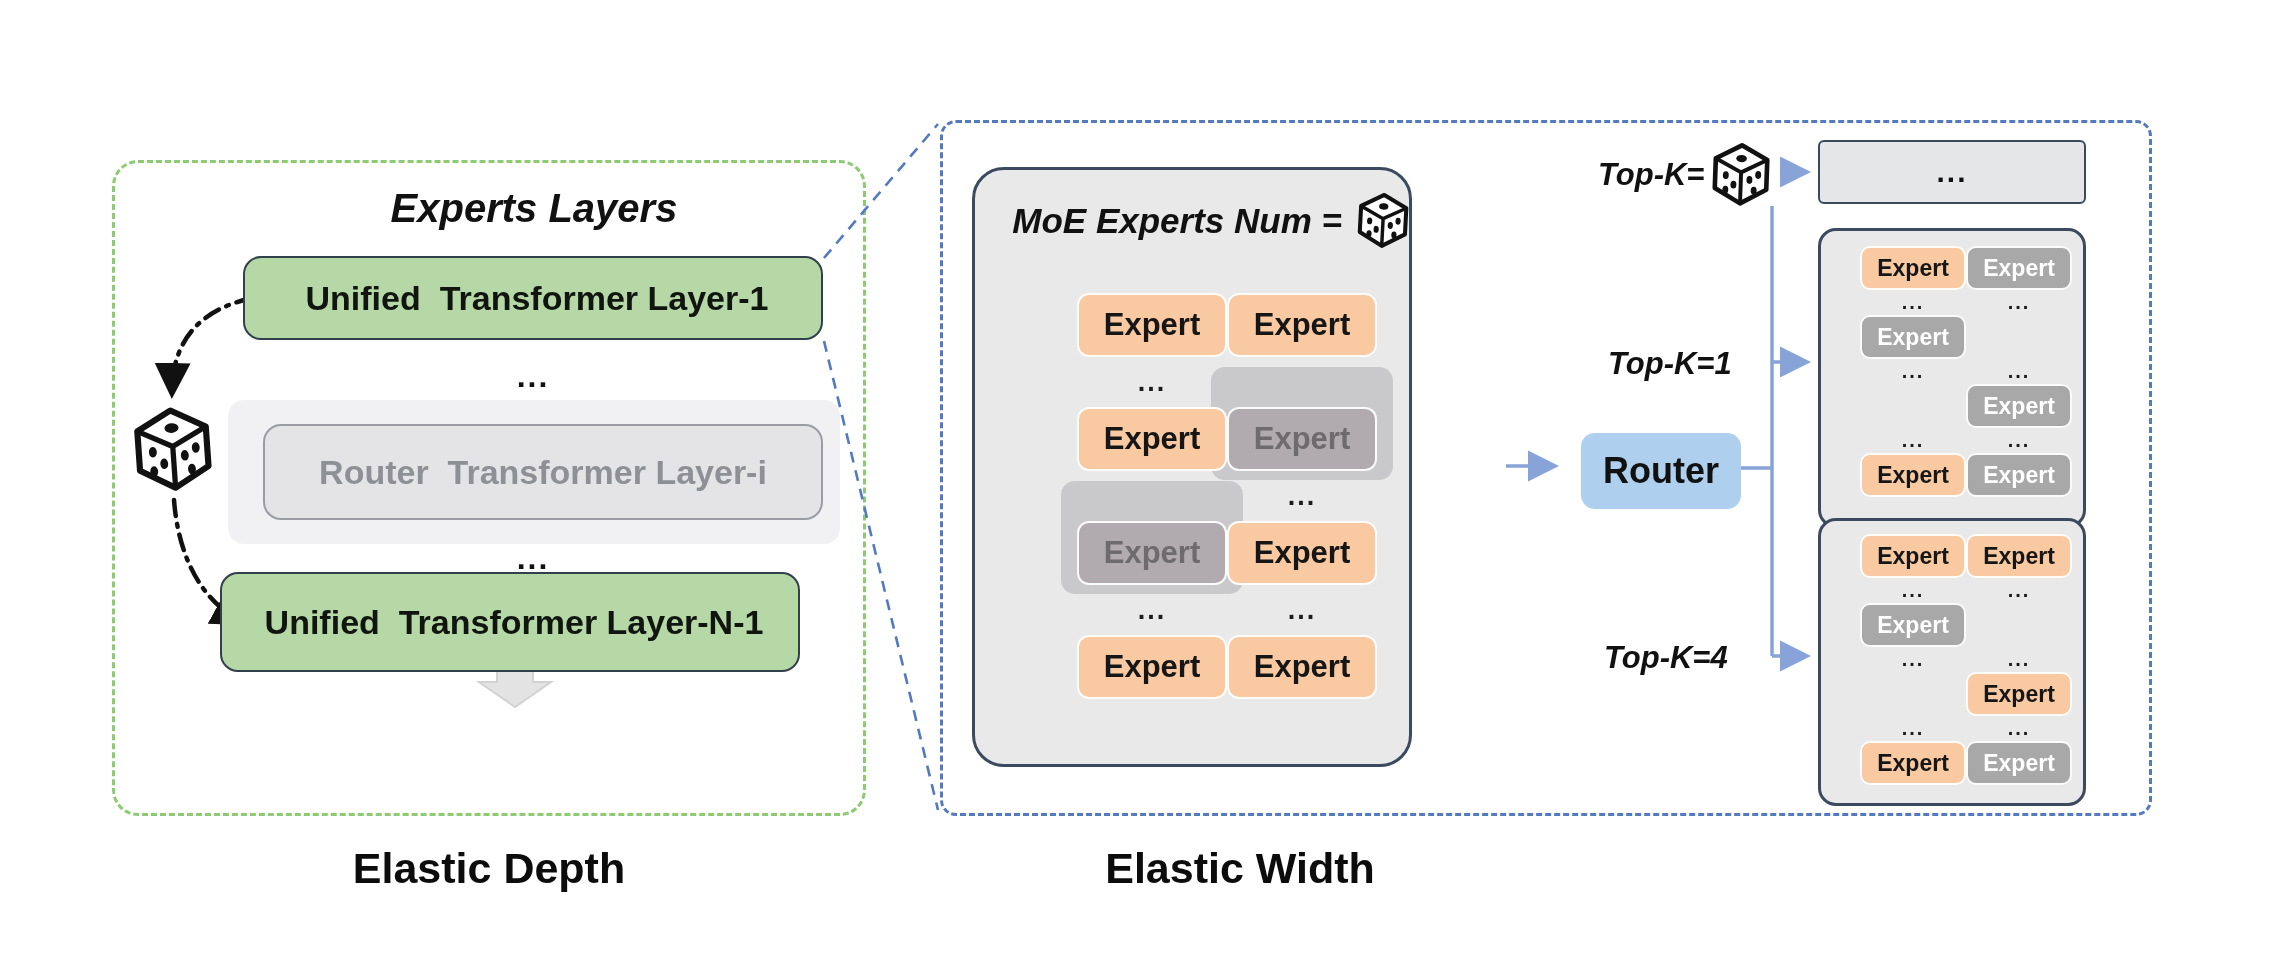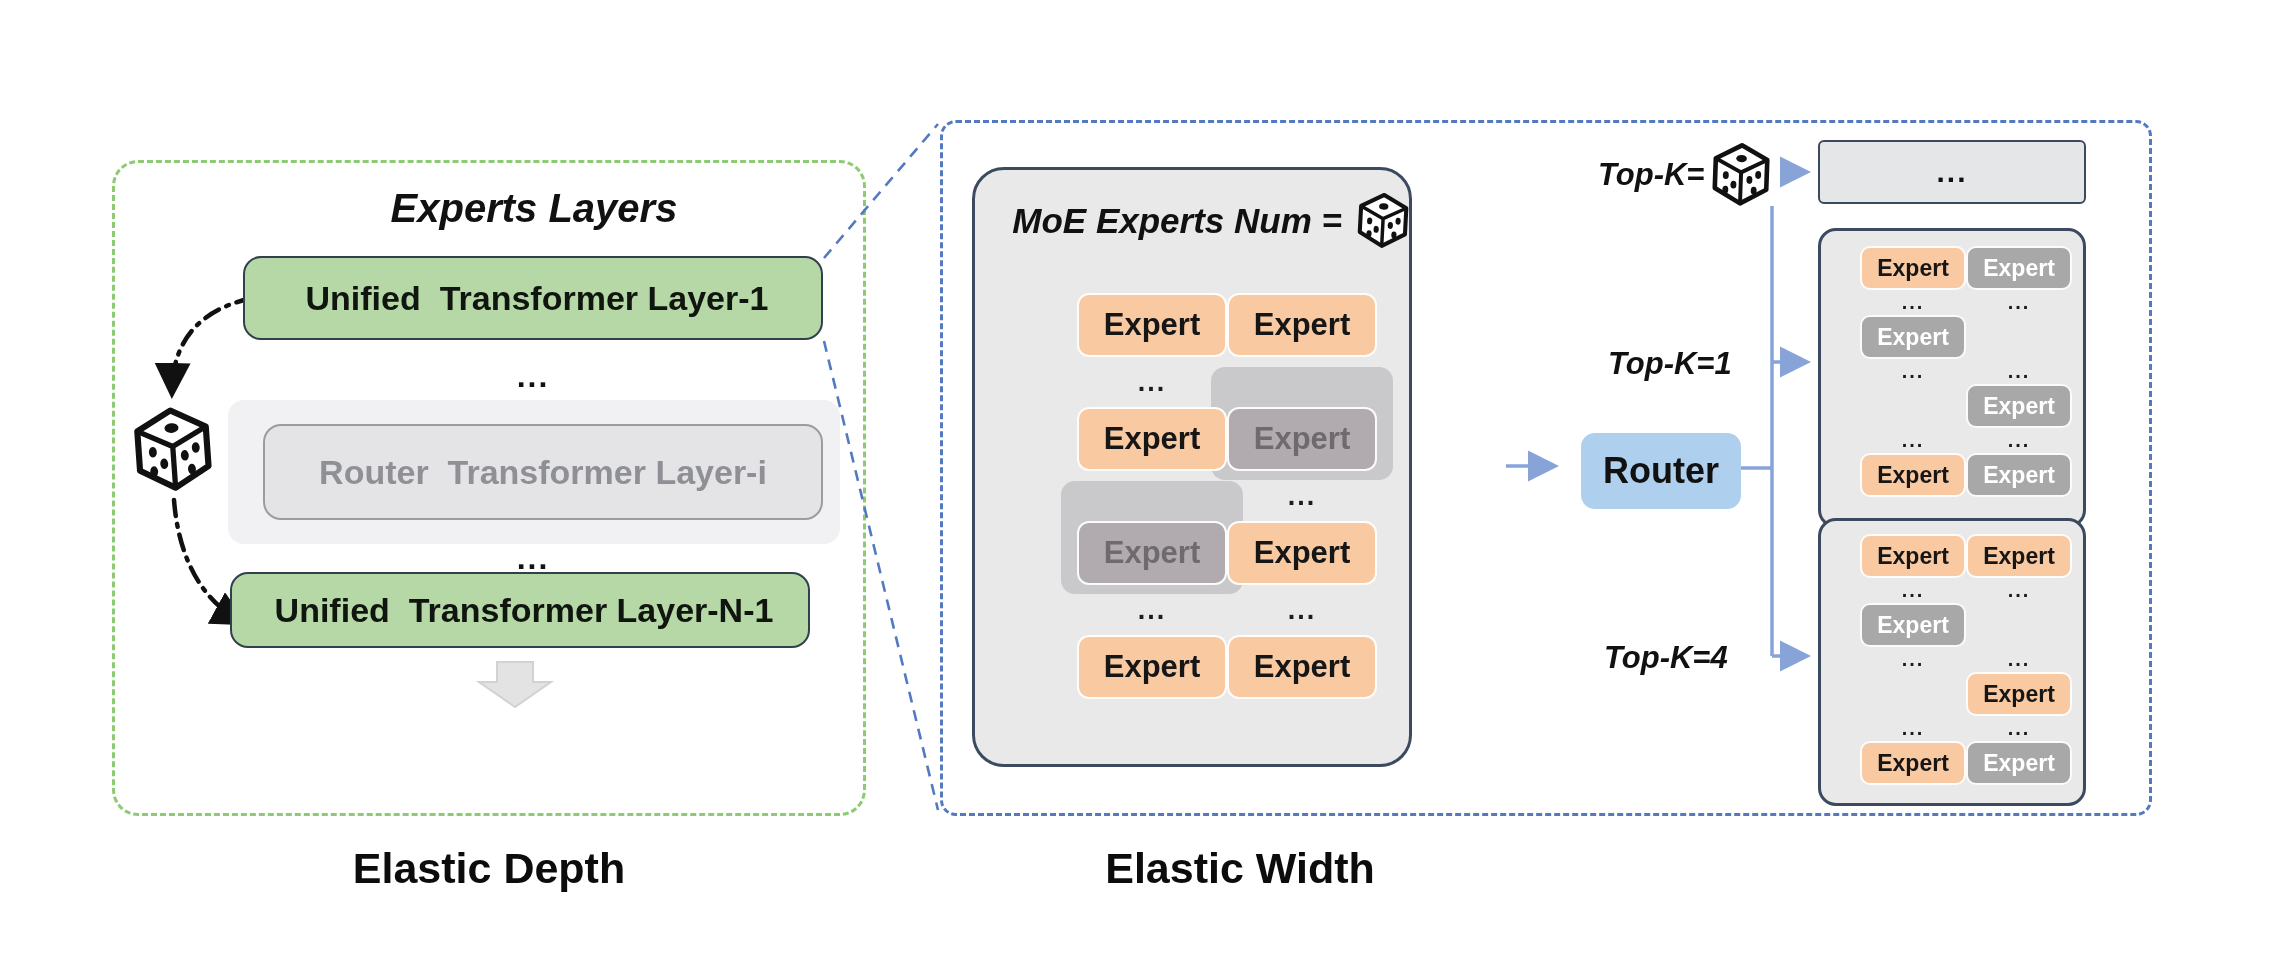--- a/index.html
+++ b/index.html
@@ -122,21 +122,21 @@
   </svg>
 
   <div class="panel depth-border"></div>
   <div class="abs decoder-title">Experts Layers</div>
 
   <div class="layer green" style="left:243px;top:256px;width:580px;height:84px">Unified  Transformer Layer-1</div>
   <div class="ldots" style="left:283px;top:358px;width:500px">...</div>
   <div class="abs ipad"></div>
   <div class="layer grayL" style="left:263px;top:424px;width:560px;height:96px">Router  Transformer Layer-i</div>
   <div class="ldots" style="left:283px;top:540px;width:500px">...</div>
-  <div class="layer green" style="left:230px;top:572px;width:580px;height:76px">Unified  Transformer Layer-N-1</div>
+  <div class="layer green" style="left:220px;top:572px;width:580px;height:100px">Unified  Transformer Layer-N-1</div>
 
   <svg class="dice" style="left:129px;top:406px;width:88px;height:88px;transform:rotate(-4deg)" viewBox="0 0 100 100">
       <use href="#dice-sym"></use>
     </svg>
 
   <div class="caption" style="left:229px">Elastic Depth</div>
 
   <div class="panel blue-border"></div>
 
   <div class="panel moe-container"></div>

